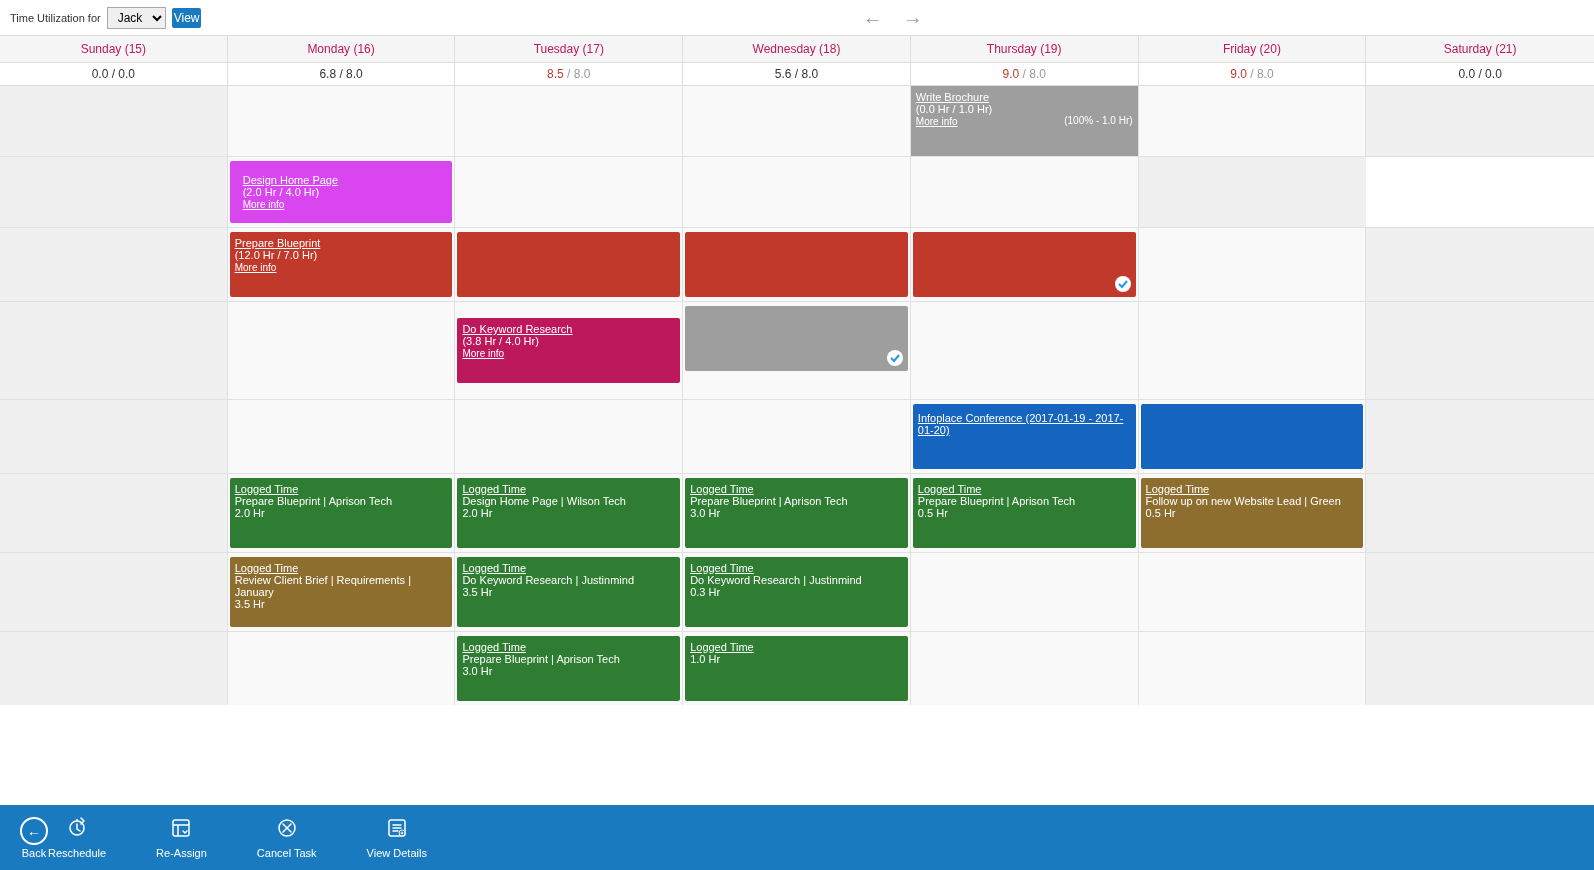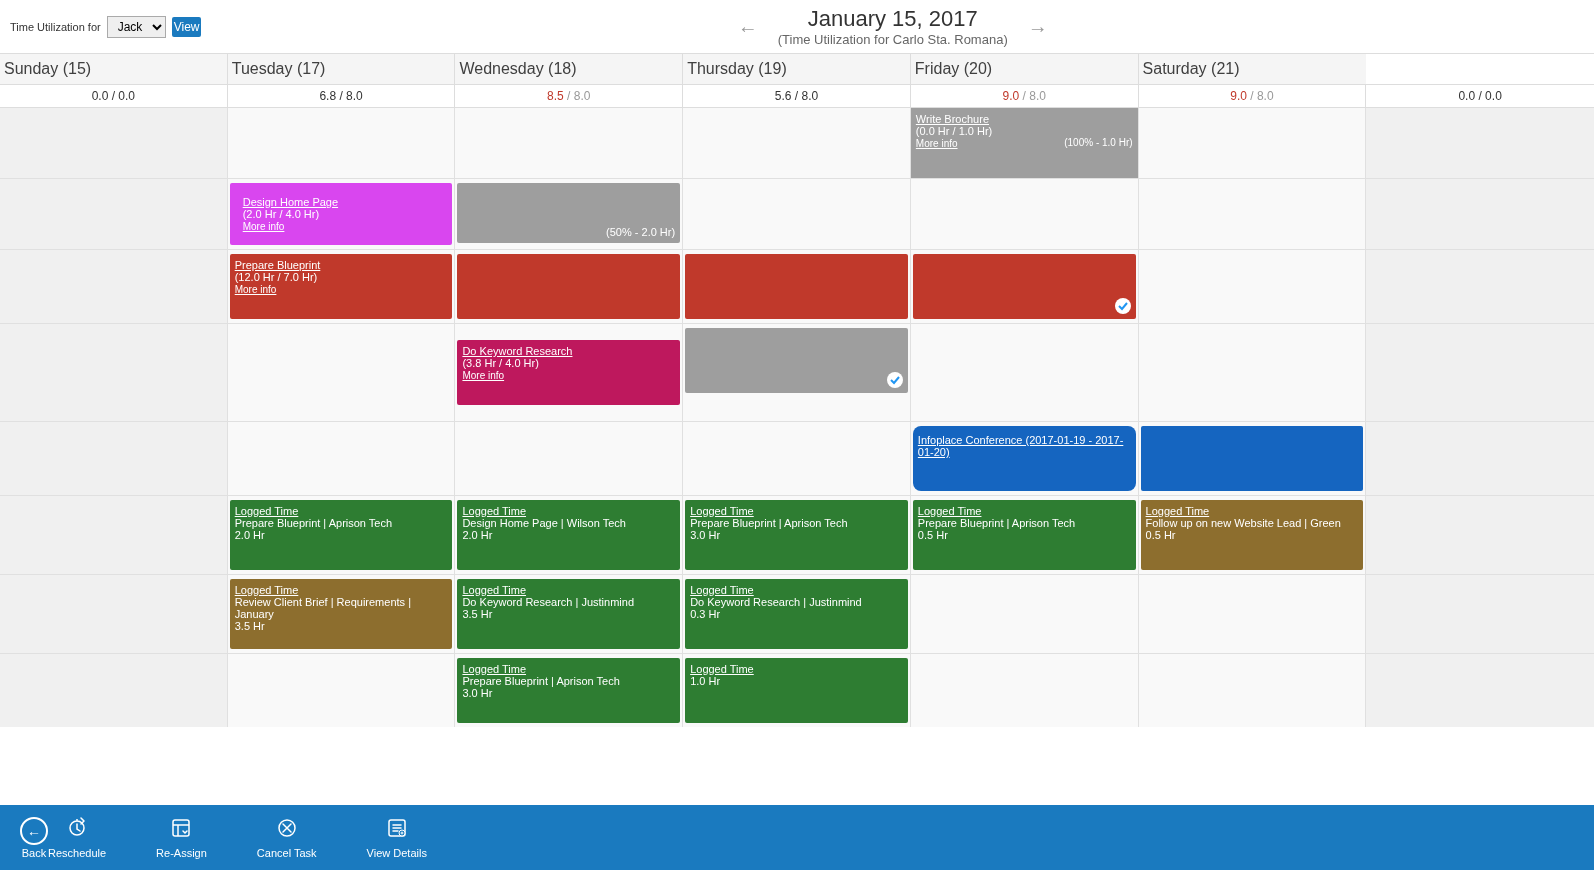--- a/index.html
+++ b/index.html
@@ -17,21 +17,21 @@
     .top-center h1 { font-size: 22px; font-weight: normal; color: #333; }
     .top-center p { font-size: 13px; color: #666; }
     .nav-arrows { display: flex; align-items: center; gap: 30px; }
     .nav-arrow { background: none; border: none; font-size: 20px; color: #999; cursor: pointer; }
 
     
     .calendar { flex: 1; display: flex; flex-direction: column; overflow: hidden; }
 
     
     .day-headers { display: grid; grid-template-columns: repeat(7, 1fr); border-bottom: 1px solid #ddd; flex-shrink: 0; }
-    .day-header { text-align: left; padding: 6px 4px; font-size: 16px; color: #404040; border-right: 1px solid #ddd; background: #f5f5f5; }
+    .day-header { text-align: center; padding: 6px 4px; font-size: 12px; color: #be185d; border-right: 1px solid #ddd; background: #f5f5f5; }
     .day-header:last-child { border-right: none; }
 
     
     .hours-row { display: grid; grid-template-columns: repeat(7, 1fr); border-bottom: 1px solid #ddd; flex-shrink: 0; }
     .hour-cell { text-align: center; padding: 4px; font-size: 12px; border-right: 1px solid #ddd; }
     .hour-cell:last-child { border-right: none; }
     .hour-cell.over { color: #c0392b; }
     .hour-cell.normal { color: #333; }
     .hour-cell .total { color: #999; }
 
@@ -62,33 +62,30 @@
   <div class="top-left">
     <label>Time Utilization for</label>
     <select>
       <option>Jack</option>
     </select>
     <button>View</button>
   </div>
   <div class="top-center">
     <div class="nav-arrows" style="display:flex;align-items:center;justify-content:center;gap:20px;">
       <button class="nav-arrow">←</button>
-      <div>
-        <h1>January 15, 2017</h1>
-        <p>(Time Utilization for Carlo Sta. Romana)</p>
-      </div>
       <button class="nav-arrow">→</button>
     </div>
   </div>
 </div>
 
 <div class="calendar">
 
   <div class="day-headers">
     <div class="day-header">Sunday (15)</div>
+    <div class="day-header">Monday (16)</div>
     <div class="day-header">Tuesday (17)</div>
     <div class="day-header">Wednesday (18)</div>
     <div class="day-header">Thursday (19)</div>
     <div class="day-header">Friday (20)</div>
     <div class="day-header">Saturday (21)</div>
   </div>
 
   <div class="hours-row">
     <div class="hour-cell normal">0.0 / 0.0</div>
     <div class="hour-cell normal">6.8 / 8.0</div>
@@ -121,25 +118,20 @@
     <div class="cal-cell" style="padding:0;">
 
       <div style="display:flex;margin:4px 2px;border-radius:2px;overflow:hidden;min-height:60px;">
         <div style="background:#d946ef;flex:1;padding:13px;color:#fff;font-size:11px;">
           <a href="#" style="color:#fff;text-decoration:underline;">Design Home Page</a><br>
           <span>(2.0 Hr / 4.0 Hr)</span><br>
           <a href="#" style="color:#fff;text-decoration:underline;font-size:10px;">More info</a>
         </div>
       </div>
     </div>
-    <div class="cal-cell" style="padding:0;">
-      <div style="background:#9e9e9e;margin:4px 2px;border-radius:2px;min-height:60px;padding:5px;color:#fff;font-size:11px;display:flex;align-items:flex-end;">
-        <span style="margin-left:auto;">(50% - 2.0 Hr)</span>
-      </div>
-    </div>
     <div class="cal-cell"></div>
     <div class="cal-cell"></div>
     <div class="cal-cell"></div>
     <div class="cal-cell weekend"></div>
   </div>
 
   <div class="cal-section">
     <div class="cal-cell weekend"></div>
     <div class="cal-cell" style="padding:0;">
       <div style="background:#c0392b;margin:4px 2px;border-radius:2px;padding:5px;color:#fff;font-size:11px;min-height:65px;">
@@ -190,21 +182,21 @@
     <div class="cal-cell"></div>
     <div class="cal-cell weekend"></div>
   </div>
 
   <div class="cal-section">
     <div class="cal-cell weekend"></div>
     <div class="cal-cell"></div>
     <div class="cal-cell"></div>
     <div class="cal-cell"></div>
     <div class="cal-cell" style="padding:0;">
-      <div style="background:#1565c0;margin:4px 2px;border-radius:8px;padding:8px 5px;color:#fff;font-size:11px;min-height:65px;">
+      <div style="background:#1565c0;margin:4px 2px;border-radius:2px;padding:8px 5px;color:#fff;font-size:11px;min-height:65px;">
         <a href="#" style="color:#fff;text-decoration:underline;">Infoplace Conference (2017-01-19 - 2017-01-20)</a>
       </div>
     </div>
     <div class="cal-cell" style="padding:0;">
       <div style="background:#1565c0;margin:4px 2px;border-radius:2px;min-height:65px;"></div>
     </div>
     <div class="cal-cell weekend"></div>
   </div>
 
   <div class="cal-section">

